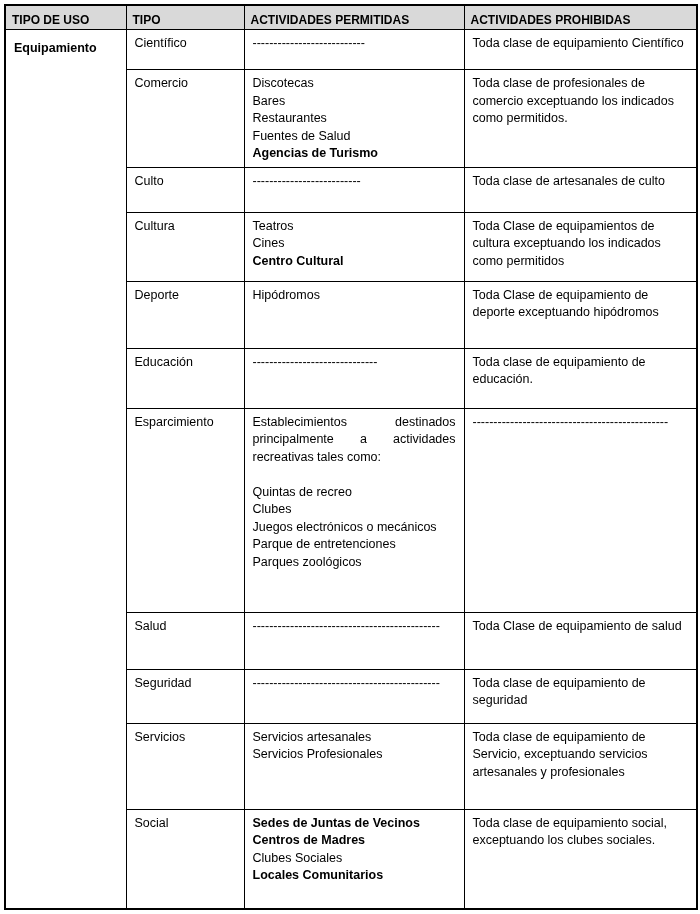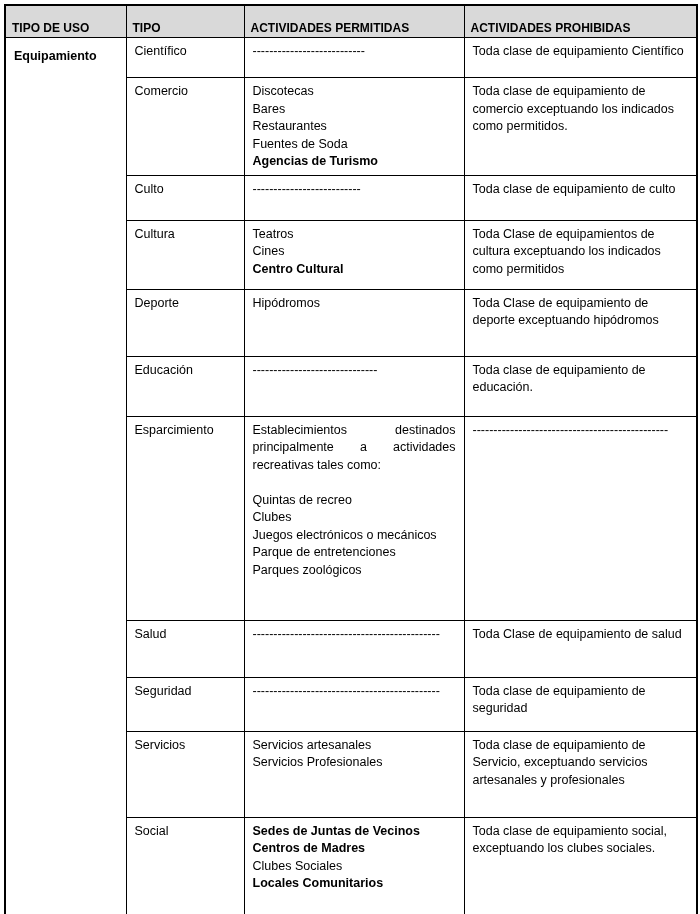--- a/index.html
+++ b/index.html
@@ -27,21 +27,21 @@
     border: 1px solid #000000;
     vertical-align: top;
     text-align: left;
     overflow: hidden;
   }
   .doc-table thead th {
     background: #d9d9d9;
     font-weight: bold;
     font-size: 12px;
     height: 21px;
-    padding: 15px 6px 2px 6px;
+    padding: 7px 6px 2px 6px;
     vertical-align: middle;
     white-space: nowrap;
   }
   .doc-table td {
     font-size: 12.5px;
     line-height: 17.5px;
     padding: 5px 8px 4px 8px;
   }
   .col-tipo { width: 121px; }
   .col-clase { width: 118px; }
@@ -83,31 +83,31 @@
             <div class="line">---------------------------</div>
           </td>
           <td class="proh-cell">Toda clase de equipamiento Científico</td>
         </tr>
         <tr style="height: 92px;">
           <td>Comercio</td>
           <td>
             <div class="line">Discotecas</div>
             <div class="line">Bares</div>
             <div class="line">Restaurantes</div>
-            <div class="line">Fuentes de Soda</div>
+            <div class="line">Fuentes de Salud</div>
             <div class="line bold">Agencias de Turismo</div>
           </td>
-          <td class="proh-cell">Toda clase de equipamiento de comercio exceptuando los indicados como permitidos.</td>
+          <td class="proh-cell">Toda clase de profesionales de comercio exceptuando los indicados como permitidos.</td>
         </tr>
         <tr style="height: 45px;">
           <td>Culto</td>
           <td>
             <div class="line">--------------------------</div>
           </td>
-          <td class="proh-cell">Toda clase de equipamiento de culto</td>
+          <td class="proh-cell">Toda clase de artesanales de culto</td>
         </tr>
         <tr style="height: 69px;">
           <td>Cultura</td>
           <td>
             <div class="line">Teatros</div>
             <div class="line">Cines</div>
             <div class="line bold">Centro Cultural</div>
           </td>
           <td class="proh-cell">Toda Clase de equipamientos de cultura exceptuando los indicados como permitidos</td>
         </tr>

